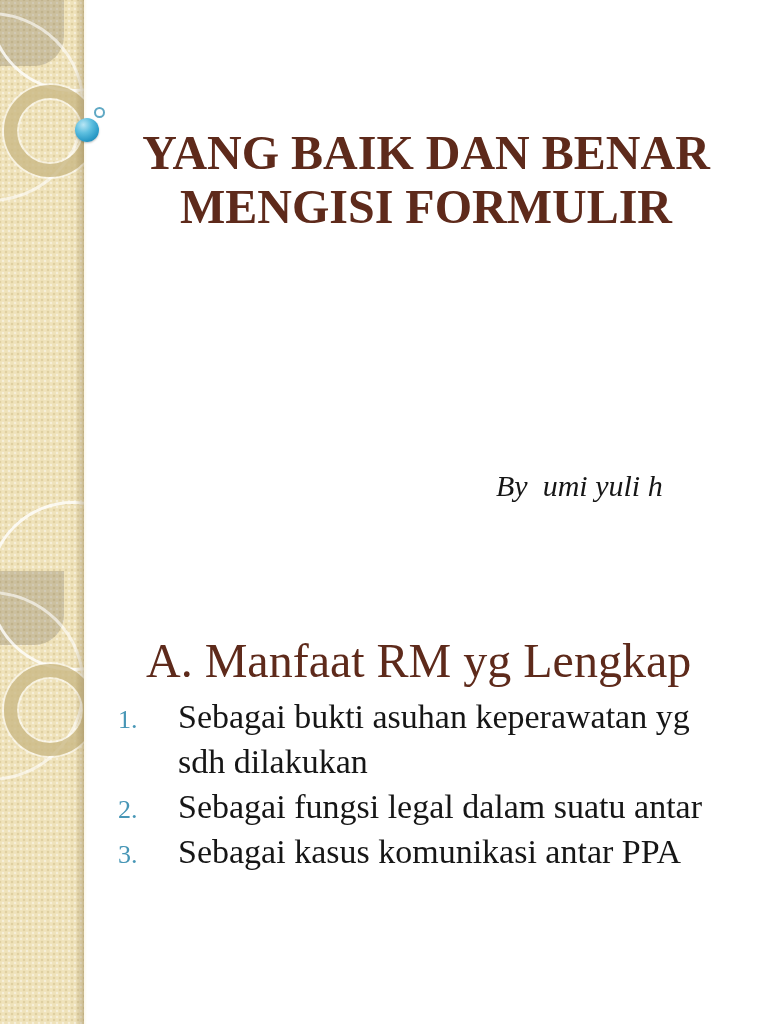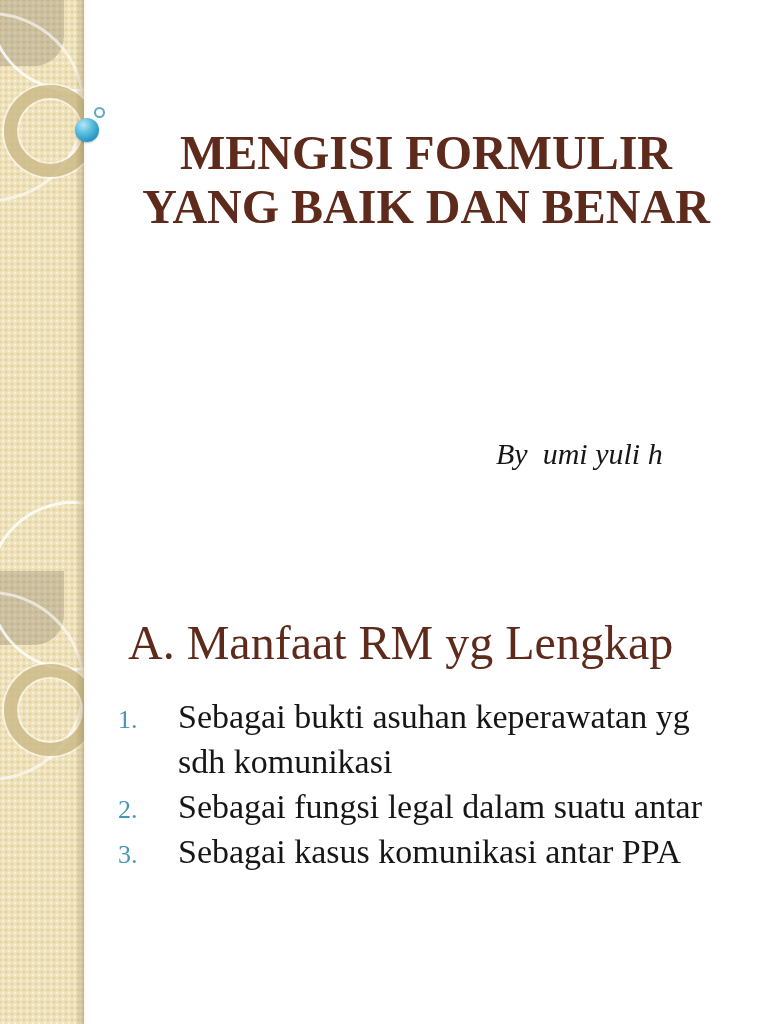--- a/index.html
+++ b/index.html
@@ -63,28 +63,28 @@
     border:2px solid #5FA8C4; border-radius:50%; background:#ffffff; box-sizing:border-box;
   }
 
   
   .title1 {
     position:absolute; left:84px; right:0; top:126px; margin:0;
     text-align:center; font-weight:bold; font-size:48px; line-height:54px;
     color:var(--title-color,#5E2A1B);
   }
   .byline {
-    position:absolute; left:496px; top:436px;
+    position:absolute; left:496px; top:468px;
     font-style:italic; font-size:30px; line-height:36px;
     color:var(--body-text-color,#161616); white-space:pre;
   }
 
   
   .title2 {
-    position:absolute; left:128px; top:614px; margin:0;
+    position:absolute; left:128px; top:614px; margin:18px;
     font-weight:normal; font-size:48px; line-height:58px;
     color:var(--title-color,#5E2A1B);
   }
   .list { position:absolute; left:84px; top:694px; width:660px; }
   .li { position:relative; padding-left:94px; }
   .num {
     position:absolute; left:34px; top:3px;
     font-size:26px; line-height:45px;
     color:var(--list-number-color,#4796B6);
   }
@@ -111,34 +111,34 @@
       <div class="arc-b"></div>
       <div class="ring"></div>
     </div>
   </div>
   <div class="sidebar-edge"></div>
 
   <section>
     <div class="sphere"></div>
     <div class="mini-circle"></div>
     <h1 class="title1">
+      <div>YANG BAIK DAN BENAR</div>
       <div>MENGISI FORMULIR</div>
-      <div>YANG BAIK DAN BENAR</div>
     </h1>
     <div class="byline">By  umi yuli h</div>
   </section>
 
   <section>
     <h2 class="title2">A. Manfaat RM yg Lengkap</h2>
     <div class="list">
       <div class="li">
         <span class="num">1.</span>
         <div class="li-text">
           <div class="li-line">Sebagai bukti asuhan keperawatan yg</div>
-          <div class="li-line">sdh komunikasi</div>
+          <div class="li-line">sdh dilakukan</div>
         </div>
       </div>
       <div class="li">
         <span class="num">2.</span>
         <div class="li-text">
           <div class="li-line">Sebagai fungsi legal dalam suatu antar</div>
           <div class="li-line"></div>
         </div>
       </div>
       <div class="li">

